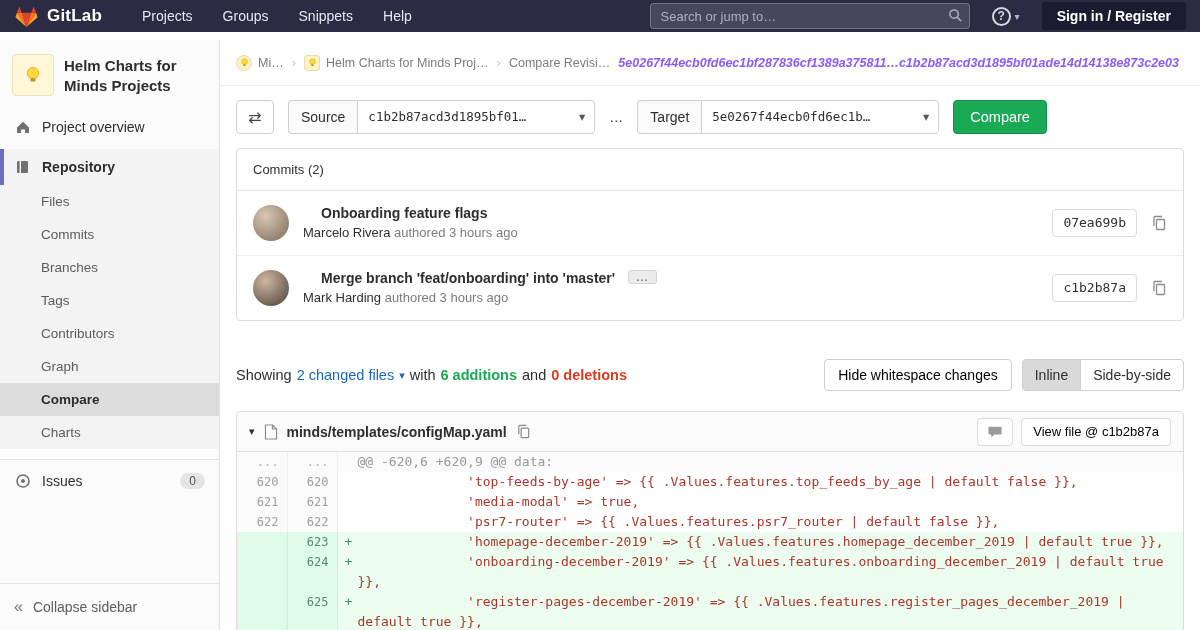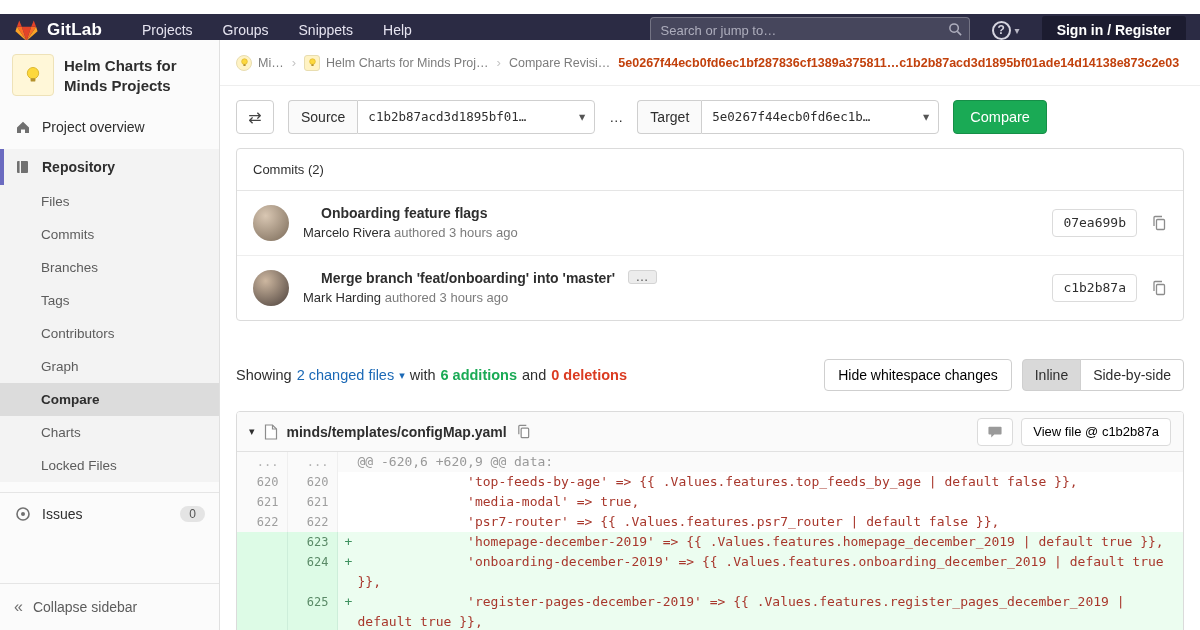--- a/index.html
+++ b/index.html
@@ -1,19 +1,19 @@
 <!DOCTYPE html>
 <html><head>
 <meta charset="utf-8">
 <style>
   * { box-sizing: border-box; margin: 0; padding: 0; }
   html,body { width:1200px; height:630px; overflow:hidden; font-family:"Liberation Sans",sans-serif; background:#fff; color:#2e2e2e; }
 
   
-  .topbar { position:absolute; top:14px; left:0; width:1200px; height:32px; background:#2b2b44; display:flex; align-items:center; padding:0 14px; }
+  .topbar { position:absolute; top:0; left:0; width:1200px; height:32px; background:#2b2b44; display:flex; align-items:center; padding:0 14px; }
   .brand { display:flex; align-items:center; gap:8px; cursor:pointer; }
   .brand-name { color:#fff; font-weight:bold; font-size:17px; letter-spacing:.2px; }
   .top-nav { display:flex; gap:30px; margin-left:40px; }
   .top-nav a { color:#e6e4f0; font-size:14px; text-decoration:none; cursor:pointer; }
   .search-wrap { margin-left:auto; position:relative; width:320px; }
   .search-input { width:320px; height:26px; border:1px solid rgba(255,255,255,.25); background:rgba(255,255,255,.13); border-radius:4px; color:#fff; font-size:13px; padding:0 28px 0 10px; outline:none; font-family:"Liberation Sans",sans-serif; }
   .search-input::placeholder { color:#aeaebd; }
   .search-icon { position:absolute; right:7px; top:5px; }
   .help-wrap { display:flex; align-items:center; gap:4px; margin-left:22px; cursor:pointer; }
   .help-circle { width:19px; height:19px; border:2px solid #d6d5e0; border-radius:50%; color:#d6d5e0; font-size:12px; font-weight:bold; display:flex; align-items:center; justify-content:center; }
@@ -37,21 +37,21 @@
   .collapse-glyph { font-size:16px; color:#707070; }
 
   
   .main { position:absolute; top:40px; left:220px; right:0; bottom:0; overflow:hidden; background:#fff; }
 
   .breadcrumbs { height:46px; display:flex; align-items:center; padding:0 16px; border-bottom:1px solid #eee; font-size:12.5px; color:#7c7c7c; gap:8px; white-space:nowrap; }
   .crumb { display:flex; align-items:center; gap:6px; cursor:pointer; }
   .crumb-avatar { width:16px; height:16px; border-radius:50%; background:#fff3c4; border:1px solid #e8ddb0; display:flex; align-items:center; justify-content:center; flex:none; }
   .crumb-avatar.square { border-radius:3px; }
   .crumb-sep { color:#c5c5c5; font-size:13px; }
-  .crumb-current { font-weight:bold; color:#c2410c; overflow:hidden; text-overflow:ellipsis; }
+  .crumb-current { font-weight:bold; color:#8b5cf6; overflow:hidden; text-overflow:ellipsis;font-style:italic; }
 
   .compare-form { margin:14px 16px 0; display:flex; align-items:center; gap:14px; height:34px; }
   .swap-btn { width:38px; height:34px; border:1px solid #cfcfcf; border-radius:4px; background:#fff; font-size:16px; color:#444; display:flex; align-items:center; justify-content:center; cursor:pointer; }
   .fgroup { display:flex; height:34px; }
   .faddon { background:#fafafa; border:1px solid #cfcfcf; border-right:none; border-radius:4px 0 0 4px; padding:0 12px; line-height:32px; font-size:14px; }
   .fselect { position:relative; border:1px solid #cfcfcf; border-radius:0 4px 4px 0; background:#fff; width:238px; padding:0 26px 0 10px; line-height:32px; font-family:"DejaVu Sans Mono","Liberation Mono",monospace; font-size:12.5px; cursor:pointer; overflow:hidden; white-space:nowrap; }
   .fselect .caret { position:absolute; right:9px; top:0; font-family:"Liberation Sans",sans-serif; color:#555; }
   .dots-sep { color:#2e2e2e; font-size:14px; }
   .compare-btn { height:34px; padding:0 16px; background:#1aaa55; border:1px solid #168f48; border-radius:4px; color:#fff; font-size:14.5px; cursor:pointer; font-family:"Liberation Sans",sans-serif; }
 
@@ -174,21 +174,20 @@
       <span>Repository</span>
     </div>
     <div class="sub-item">Files</div>
     <div class="sub-item">Commits</div>
     <div class="sub-item">Branches</div>
     <div class="sub-item">Tags</div>
     <div class="sub-item">Contributors</div>
     <div class="sub-item">Graph</div>
     <div class="sub-item active">Compare</div>
     <div class="sub-item">Charts</div>
-    <div class="sub-item">Locked Files</div>
   </div>
 
   <div class="nav-item issues-item">
     <span class="ic">
       <svg width="16" height="16" viewBox="0 0 16 16">
           <circle cx="8" cy="8" r="6" fill="none" stroke="#707070" stroke-width="1.6"></circle>
           <circle cx="8" cy="8" r="2" fill="#707070"></circle>
         </svg>
     </span>
     <span>Issues</span>

